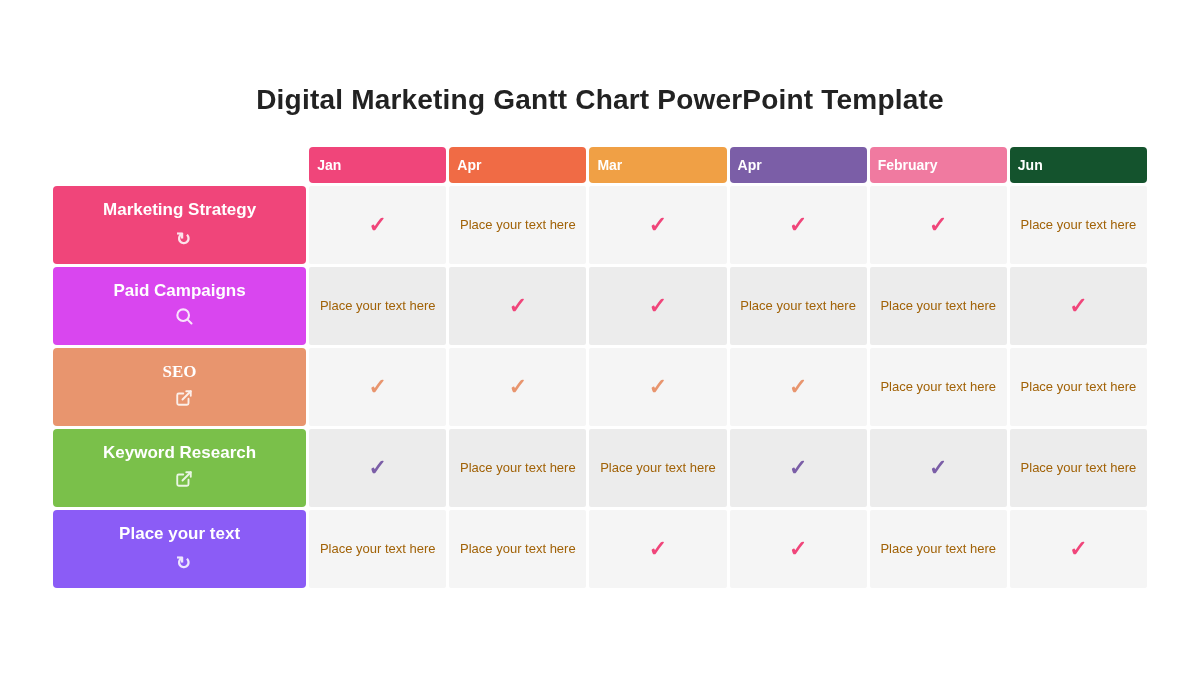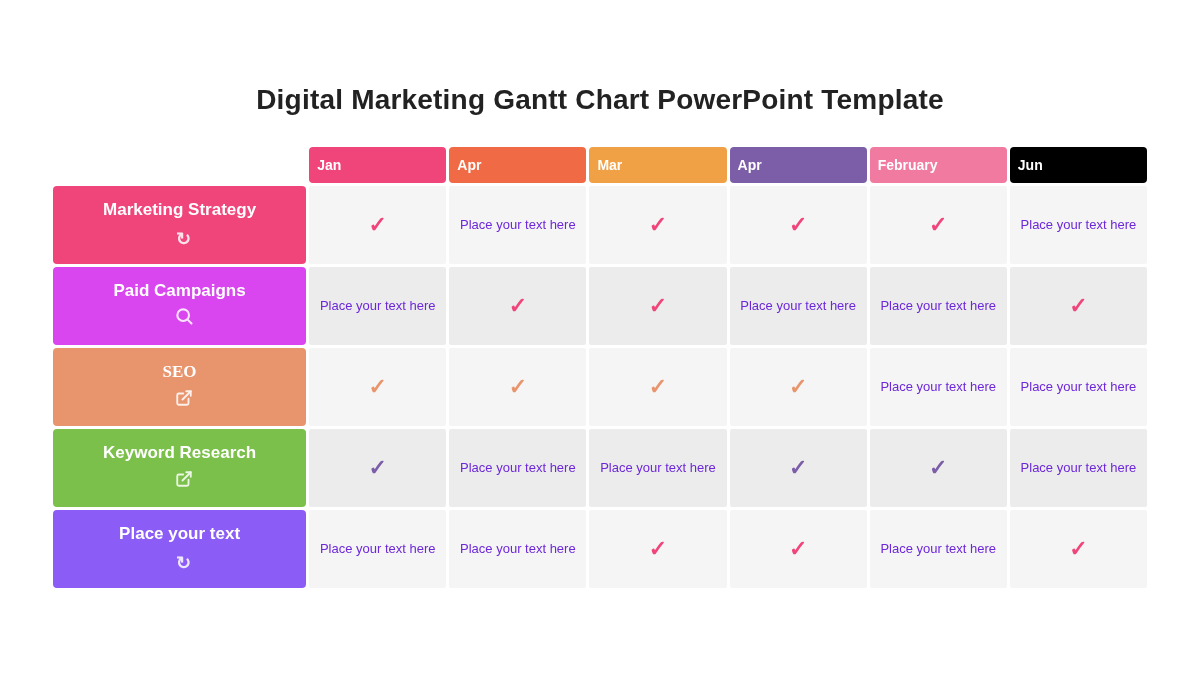--- a/index.html
+++ b/index.html
@@ -41,21 +41,21 @@
       text-align: left;
       padding: 10px 8px;
       border-radius: 4px;
       width: 130px;
     }
     .hc-jan  { background: #f0457a; }
     .hc-feb  { background: #f06b45; }
     .hc-mar  { background: #f0a045; }
     .hc-apr  { background: #7b5ea7; margin-left: 12px; }
     .hc-may  { background: #f07aa0; }
-    .hc-jun  { background: #000000; }
+    .hc-jun  { background: #14532d; }
 
     
     .row-label {
       border-radius: 4px;
       padding: 14px 16px;
       font-weight: 700;
       font-size: 17px;
       color: #fff;
       vertical-align: middle;
       display: flex;
@@ -105,21 +105,21 @@
     .checkmark.orange { color: #e8956e; }
     .checkmark.purple { color: #7b5ea7; }
     .checkmark.pink   { color: #f0457a; }
 
     .icon-area {
       font-size: 20px;
       opacity: 0.9;
     }
     .text-placeholder {
       font-size: 13px;
-      color: #6d28d9;
+      color: #a16207;
       line-height: 1.4;
     }
   </style>
 </head>
 <body>
 
 <h1 class="page-title">Digital Marketing Gantt Chart PowerPoint Template</h1>
 
 <div class="gantt-wrapper">
   <table class="gantt-table">

